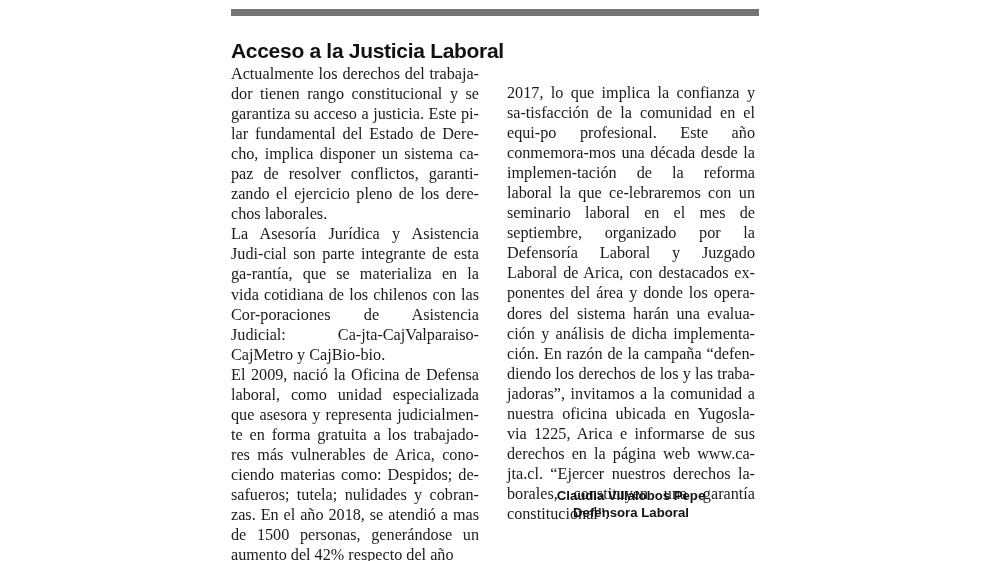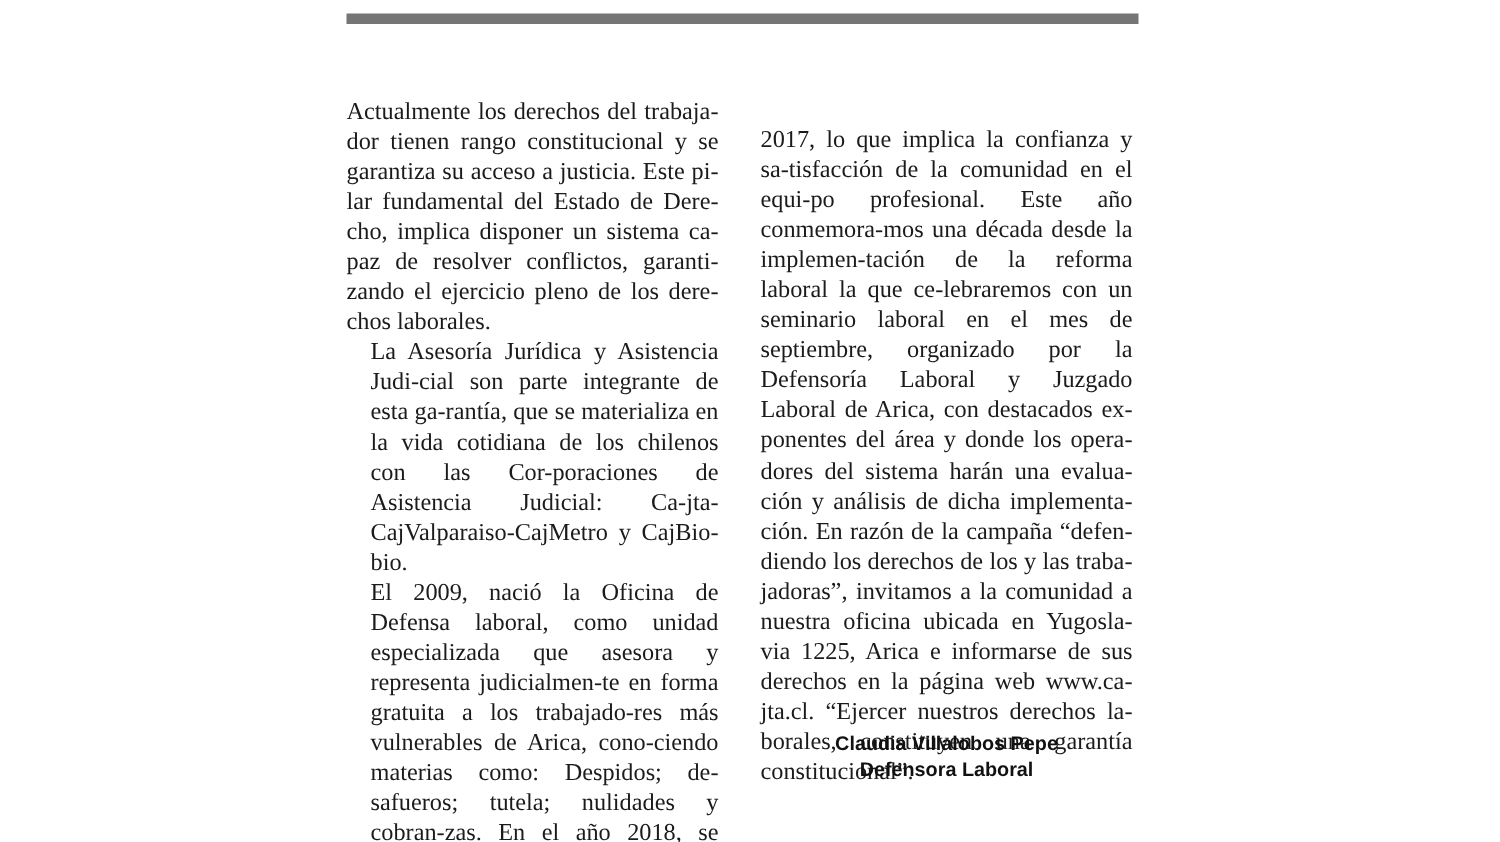--- a/index.html
+++ b/index.html
@@ -70,21 +70,21 @@
   .body-par {
     margin: 0;
     font-family: Liberation Serif, serif;
     font-size: 16.2px;
     line-height: 20.05px;
     text-align: justify;
     text-justify: inter-word;
     hyphens: manual;
     color: #1b1b1b;
   }
-  .body-par + .body-par { margin-top: 0; margin-left: 16px; }
+  .body-par + .body-par { margin-top: 0; }
 
   
   .body-par:last-child { text-align-last: left; }
 
   #signature {
     position: absolute;
     left: 276px;
     top: 424px;
     width: 248px;
     text-align: center;
@@ -96,20 +96,21 @@
   }
   #signature div { white-space: nowrap; }
 </style>
 </head>
 <body>
 
 <div id="article">
 
   <div id="top-rule" style="background: rgb(117, 117, 117);"></div>
 
+  <h1 id="headline">Acceso a la Justicia Laboral</h1>
 
   <div id="columns">
 
     <div class="column" id="column-left">
       <p class="body-par">Actualmente los derechos del trabaja-dor tienen rango constitucional y se garantiza su acceso a justicia. Este pi-lar fundamental del Estado de Dere-cho, implica disponer un sistema ca-paz de resolver conflictos, garanti-zando el ejercicio pleno de los dere-chos laborales.</p>
       <p class="body-par">La Asesoría Jurídica y Asistencia Judi-cial son parte integrante de esta ga-rantía, que se materializa en la vida cotidiana de los chilenos con las Cor-poraciones de Asistencia Judicial: Ca-jta-CajValparaiso-CajMetro y CajBio-bio.</p>
       <p class="body-par">El 2009, nació la Oficina de Defensa laboral, como unidad especializada que asesora y representa judicialmen-te en forma gratuita a los trabajado-res más vulnerables de Arica, cono-ciendo materias como: Despidos; de-safueros; tutela; nulidades y cobran-zas.  En el año 2018, se atendió a mas de 1500 personas, generándose un aumento del 42% respecto del año</p>
     </div>
 
     <div class="column" id="column-right">

